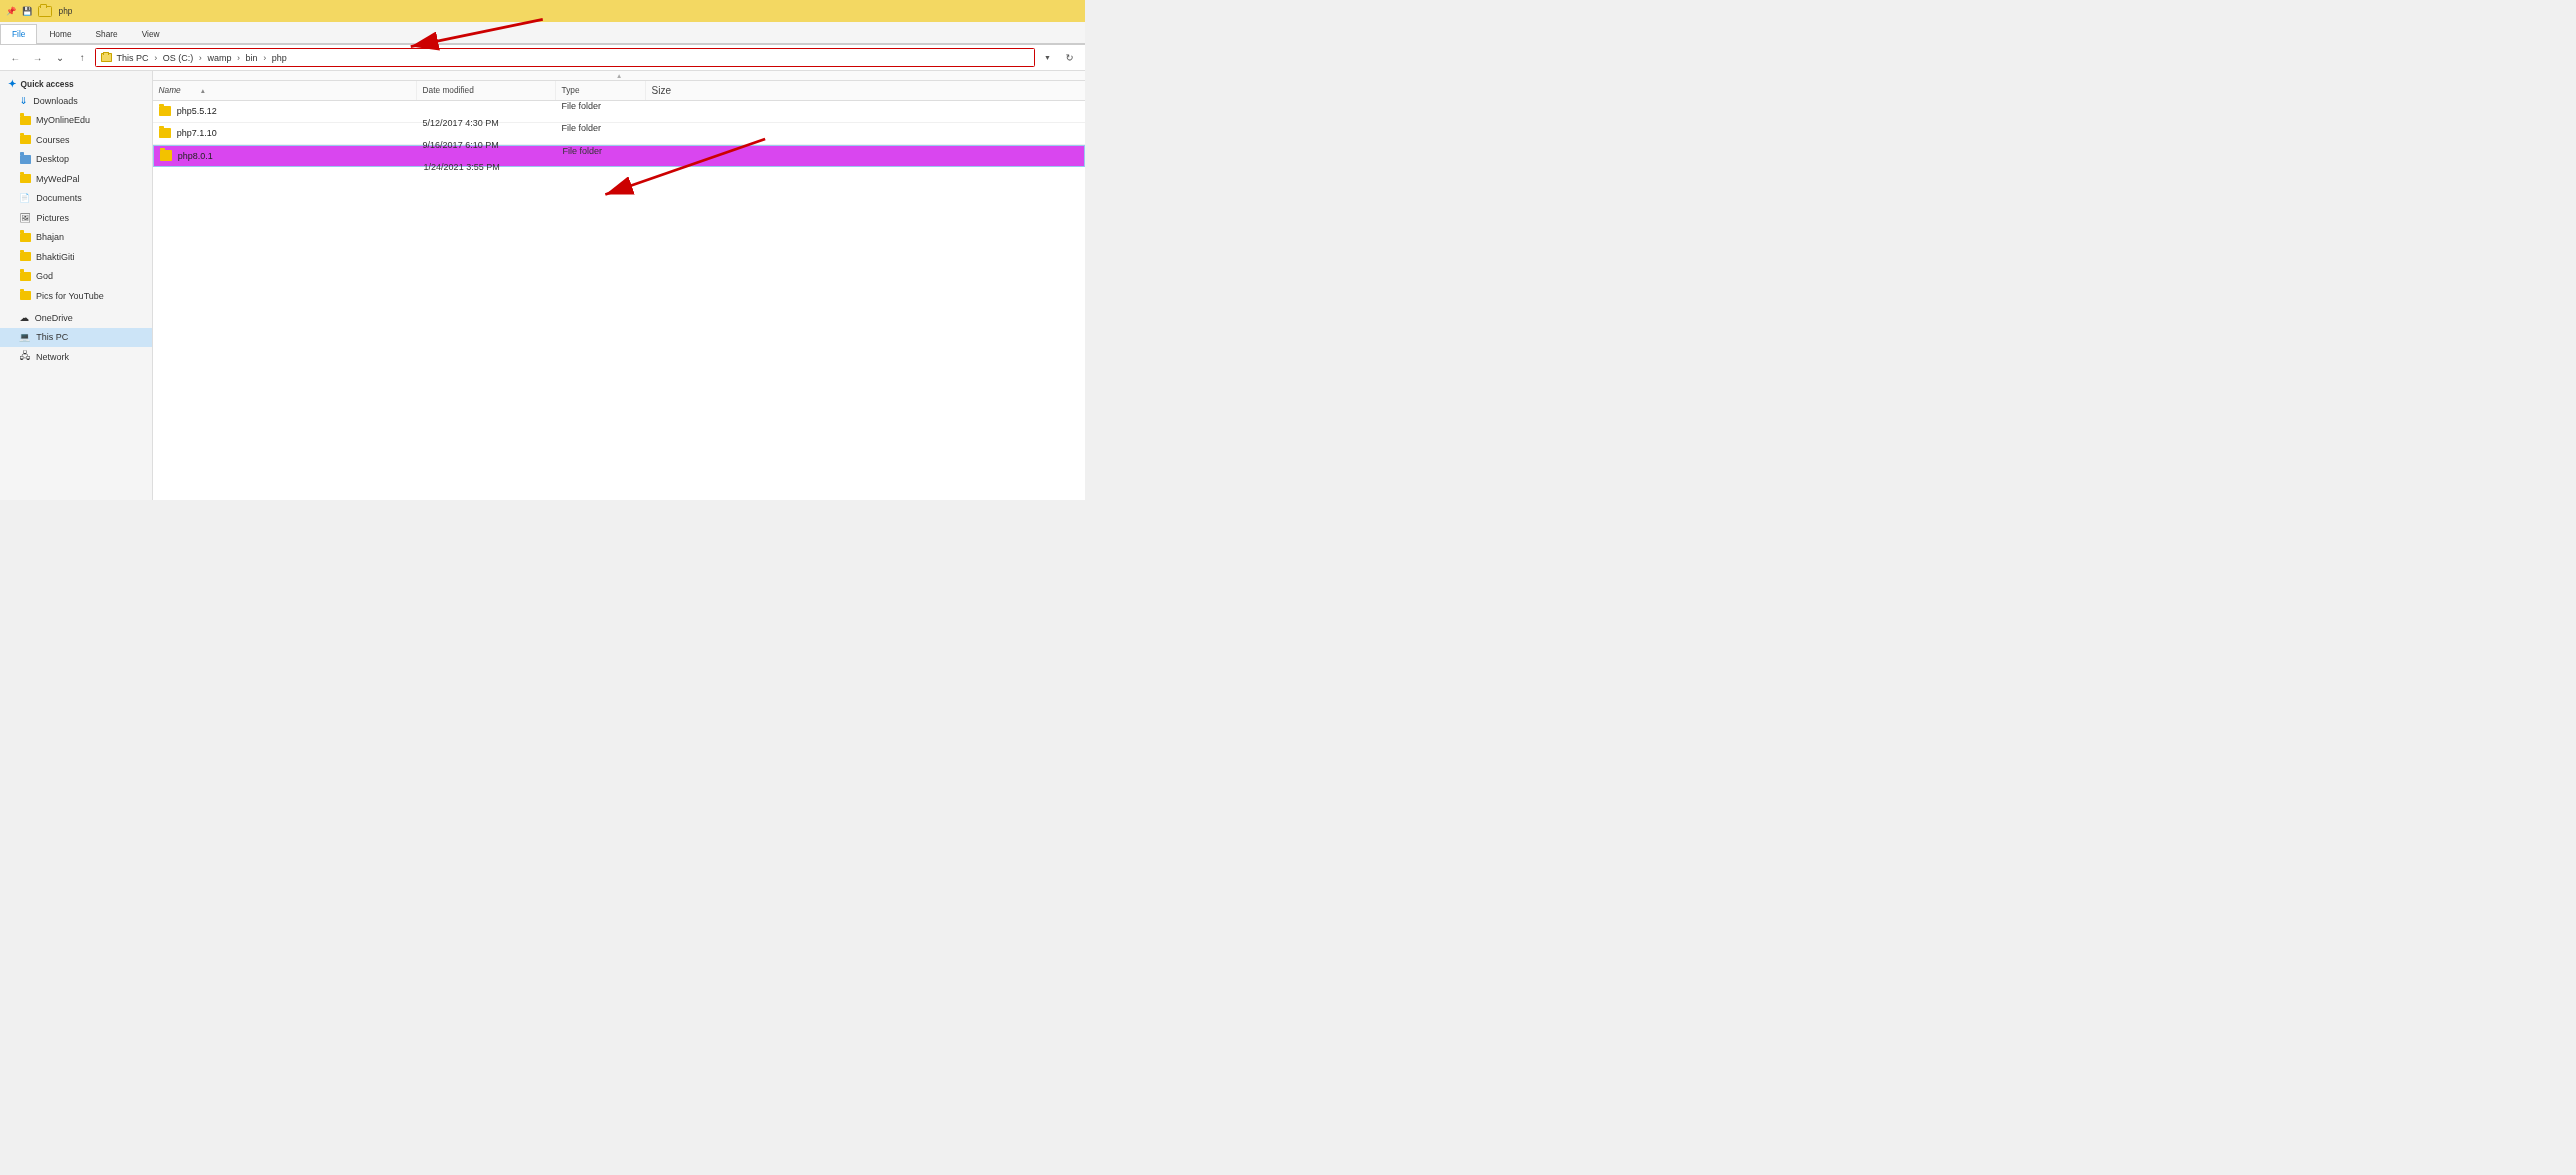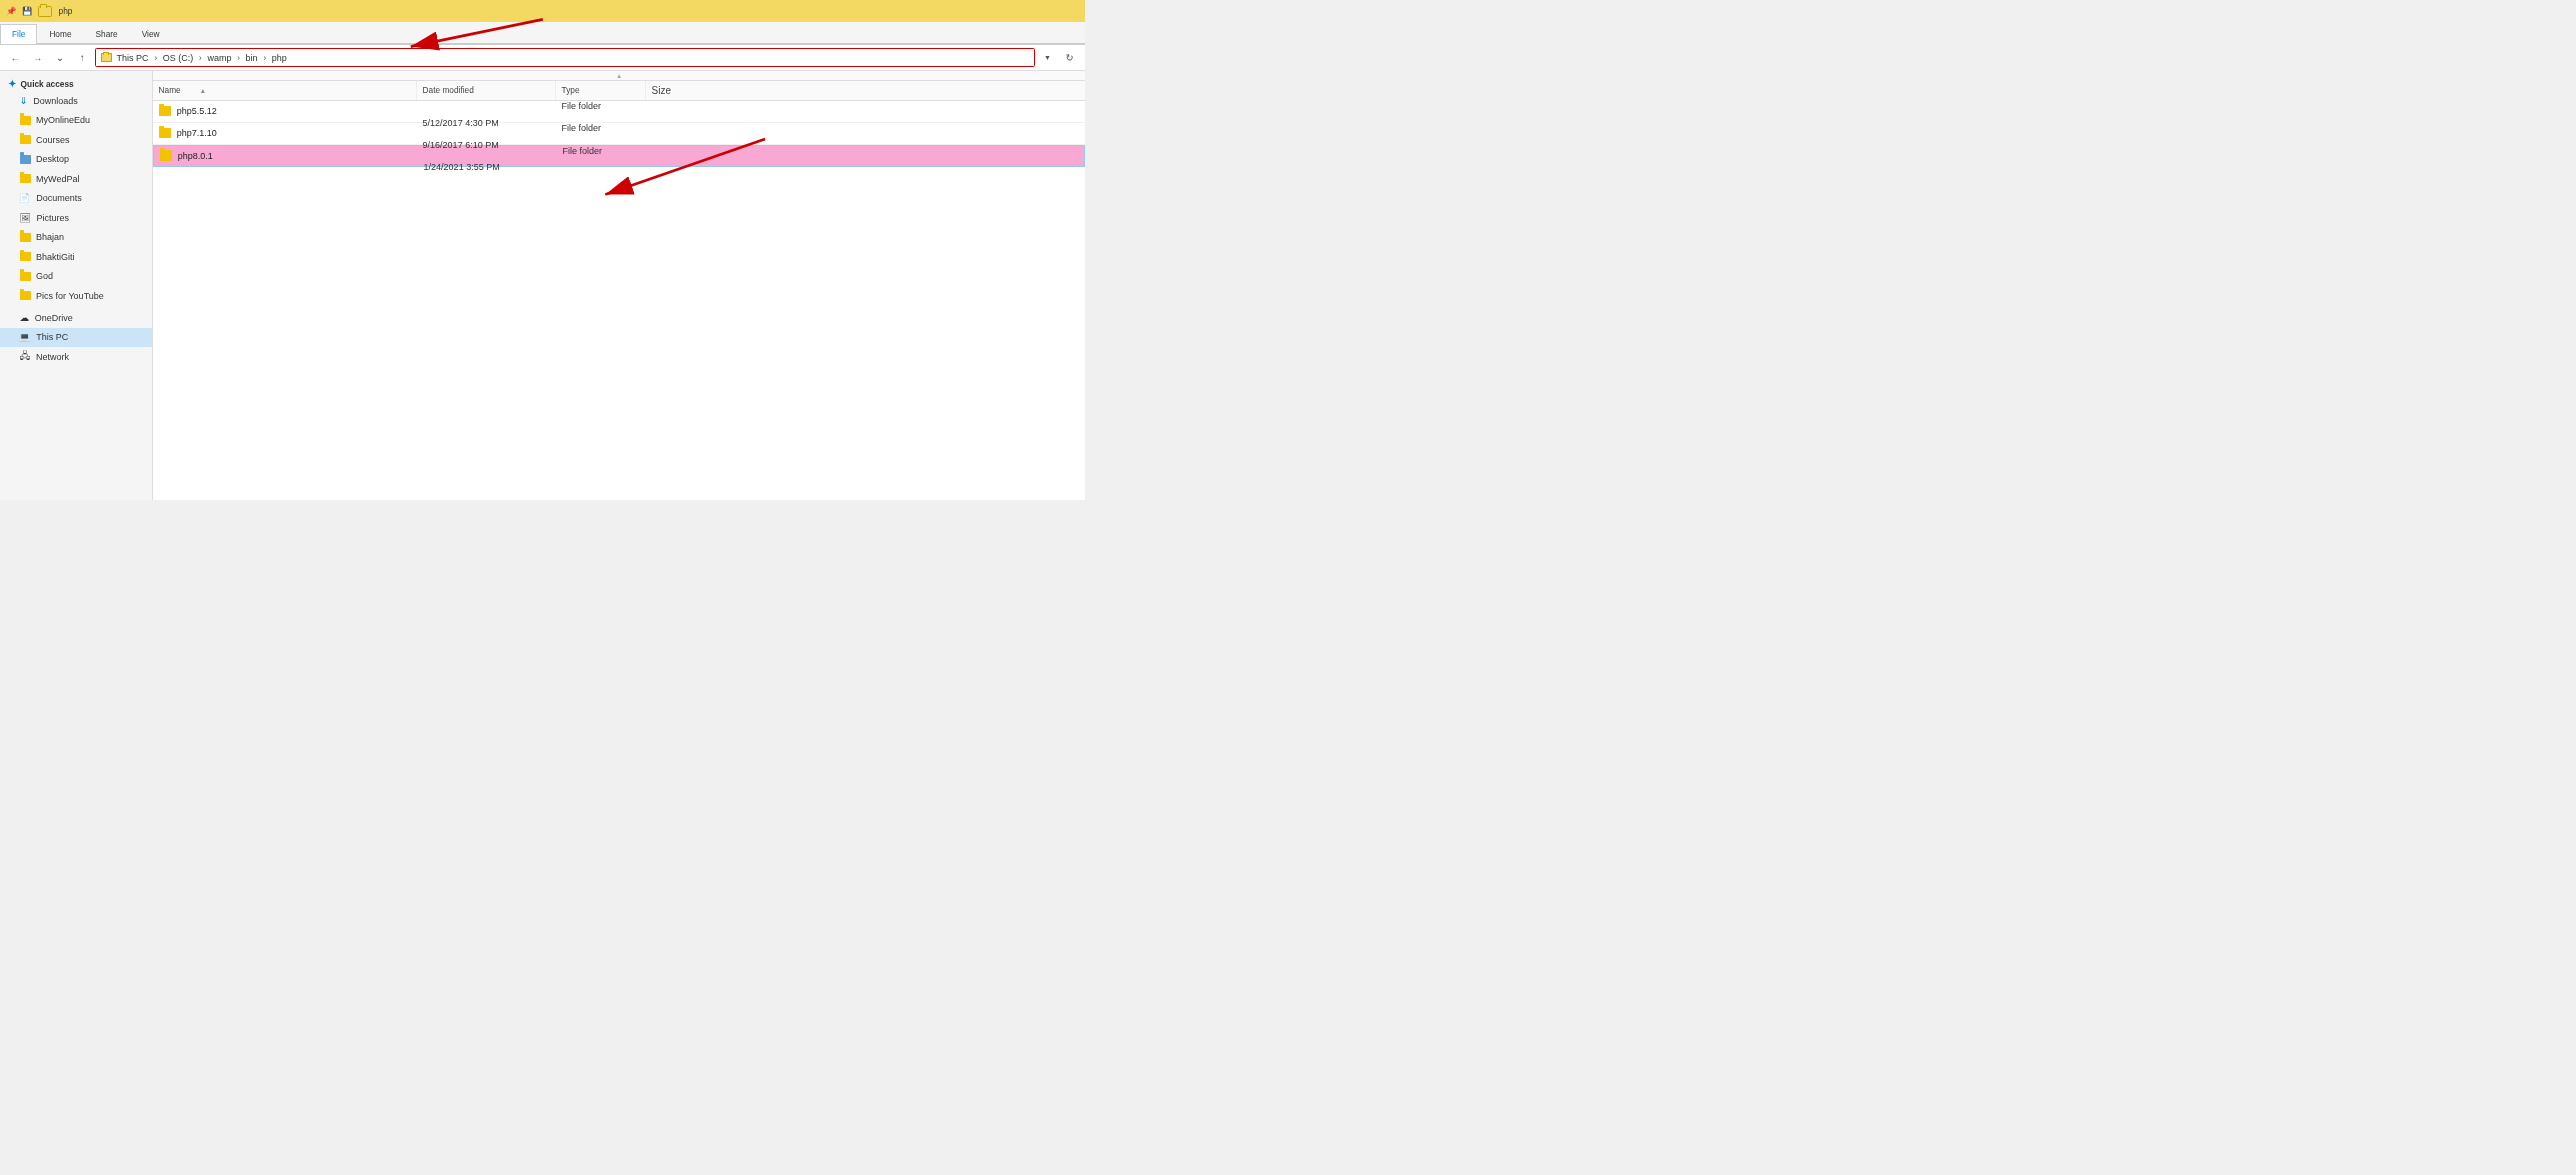--- a/index.html
+++ b/index.html
@@ -295,20 +295,21 @@
       width: 264px;
       padding: 0 5.6px;
       font-size: 8.3px;
       color: #444;
       display: flex;
       align-items: center;
       gap: 19px;
       height: 100%;
       border-right: 0.7px solid #eee;
       cursor: pointer;
+      font-style: italic;
     }
     .col-date {
       width: 139px;
       padding: 0 5.6px;
       font-size: 8.3px;
       color: #444;
       height: 100%;
       display: flex;
       align-items: center;
       border-right: 0.7px solid #eee;
@@ -341,21 +342,21 @@
       color: #888;
     }
 
     .file-row {
       display: flex;
       align-items: center;
       height: 22px;
       border-bottom: 0.7px solid #f0f0f0;
       cursor: pointer;
     }
-    .file-row.selected { background: #f9a8d4; border: 0.7px solid #99c9ef; }
+    .file-row.selected { background: #d946ef; border: 0.7px solid #99c9ef; }
 
     .file-cell-name {
       width: 264px;
       padding: 0 5.6px;
       font-size: 9px;
       color: #222;
       display: flex;
       align-items: center;
       gap: 5.6px;
       height: 100%;

